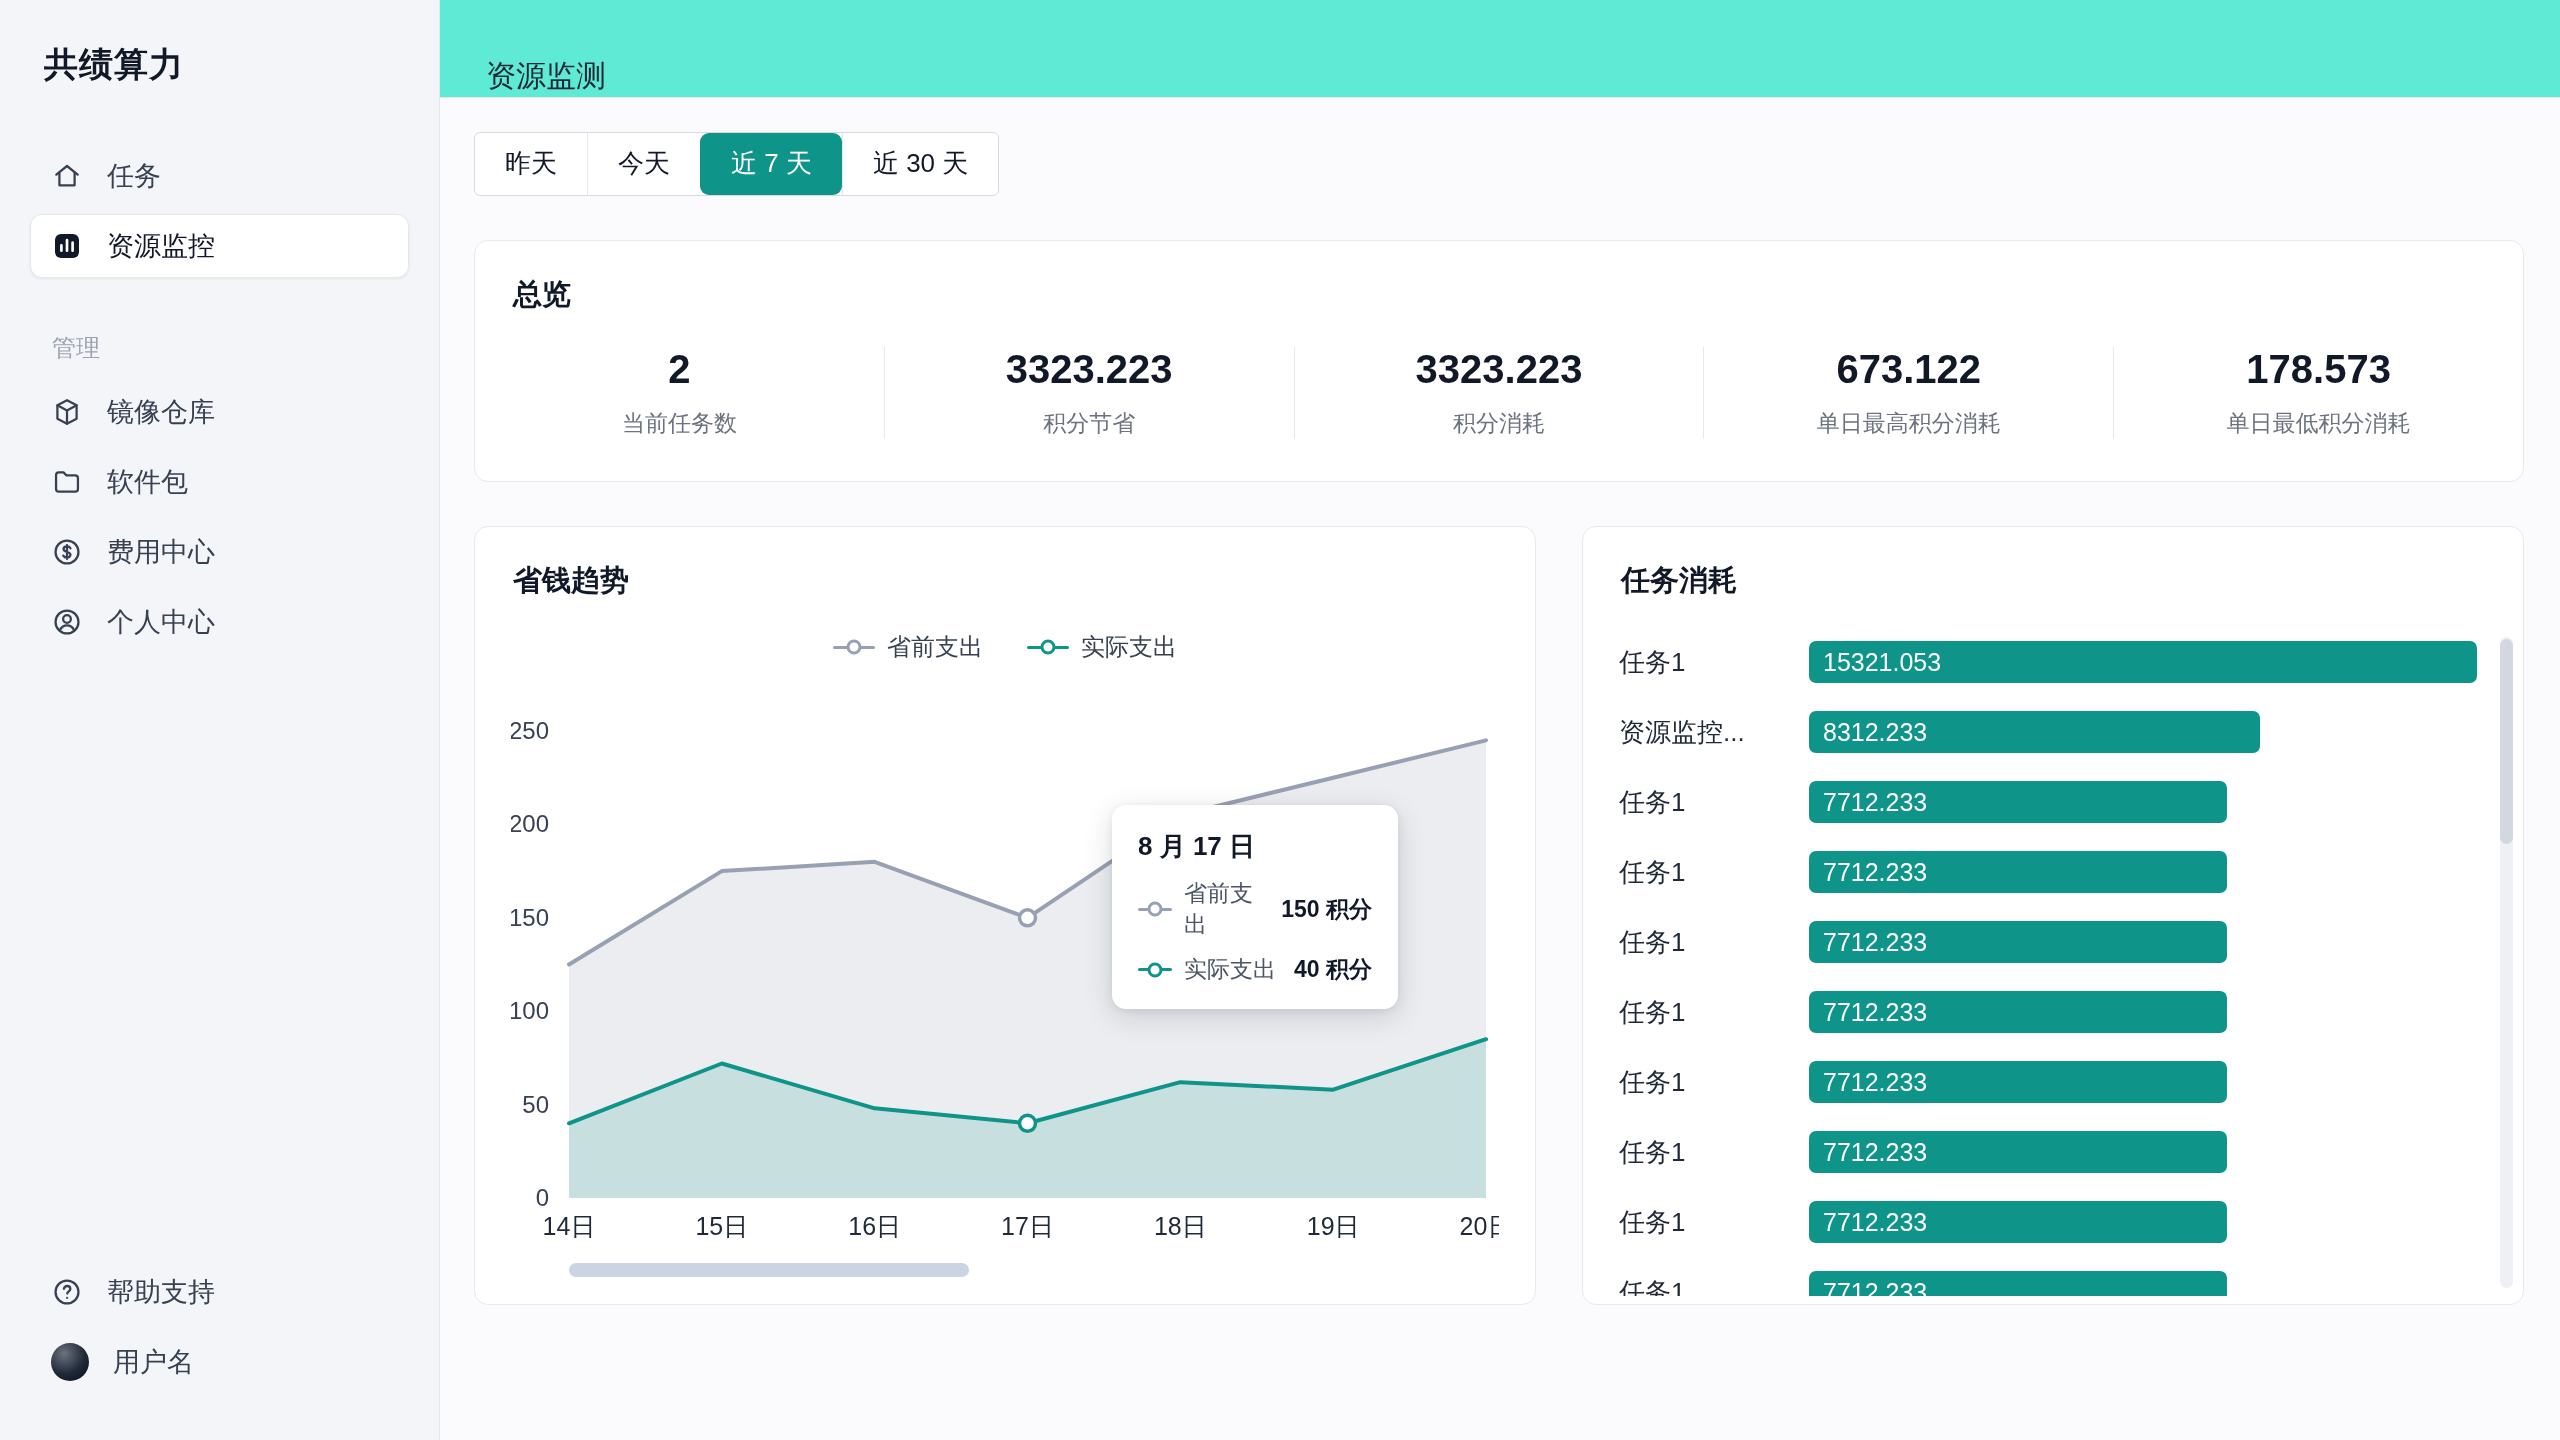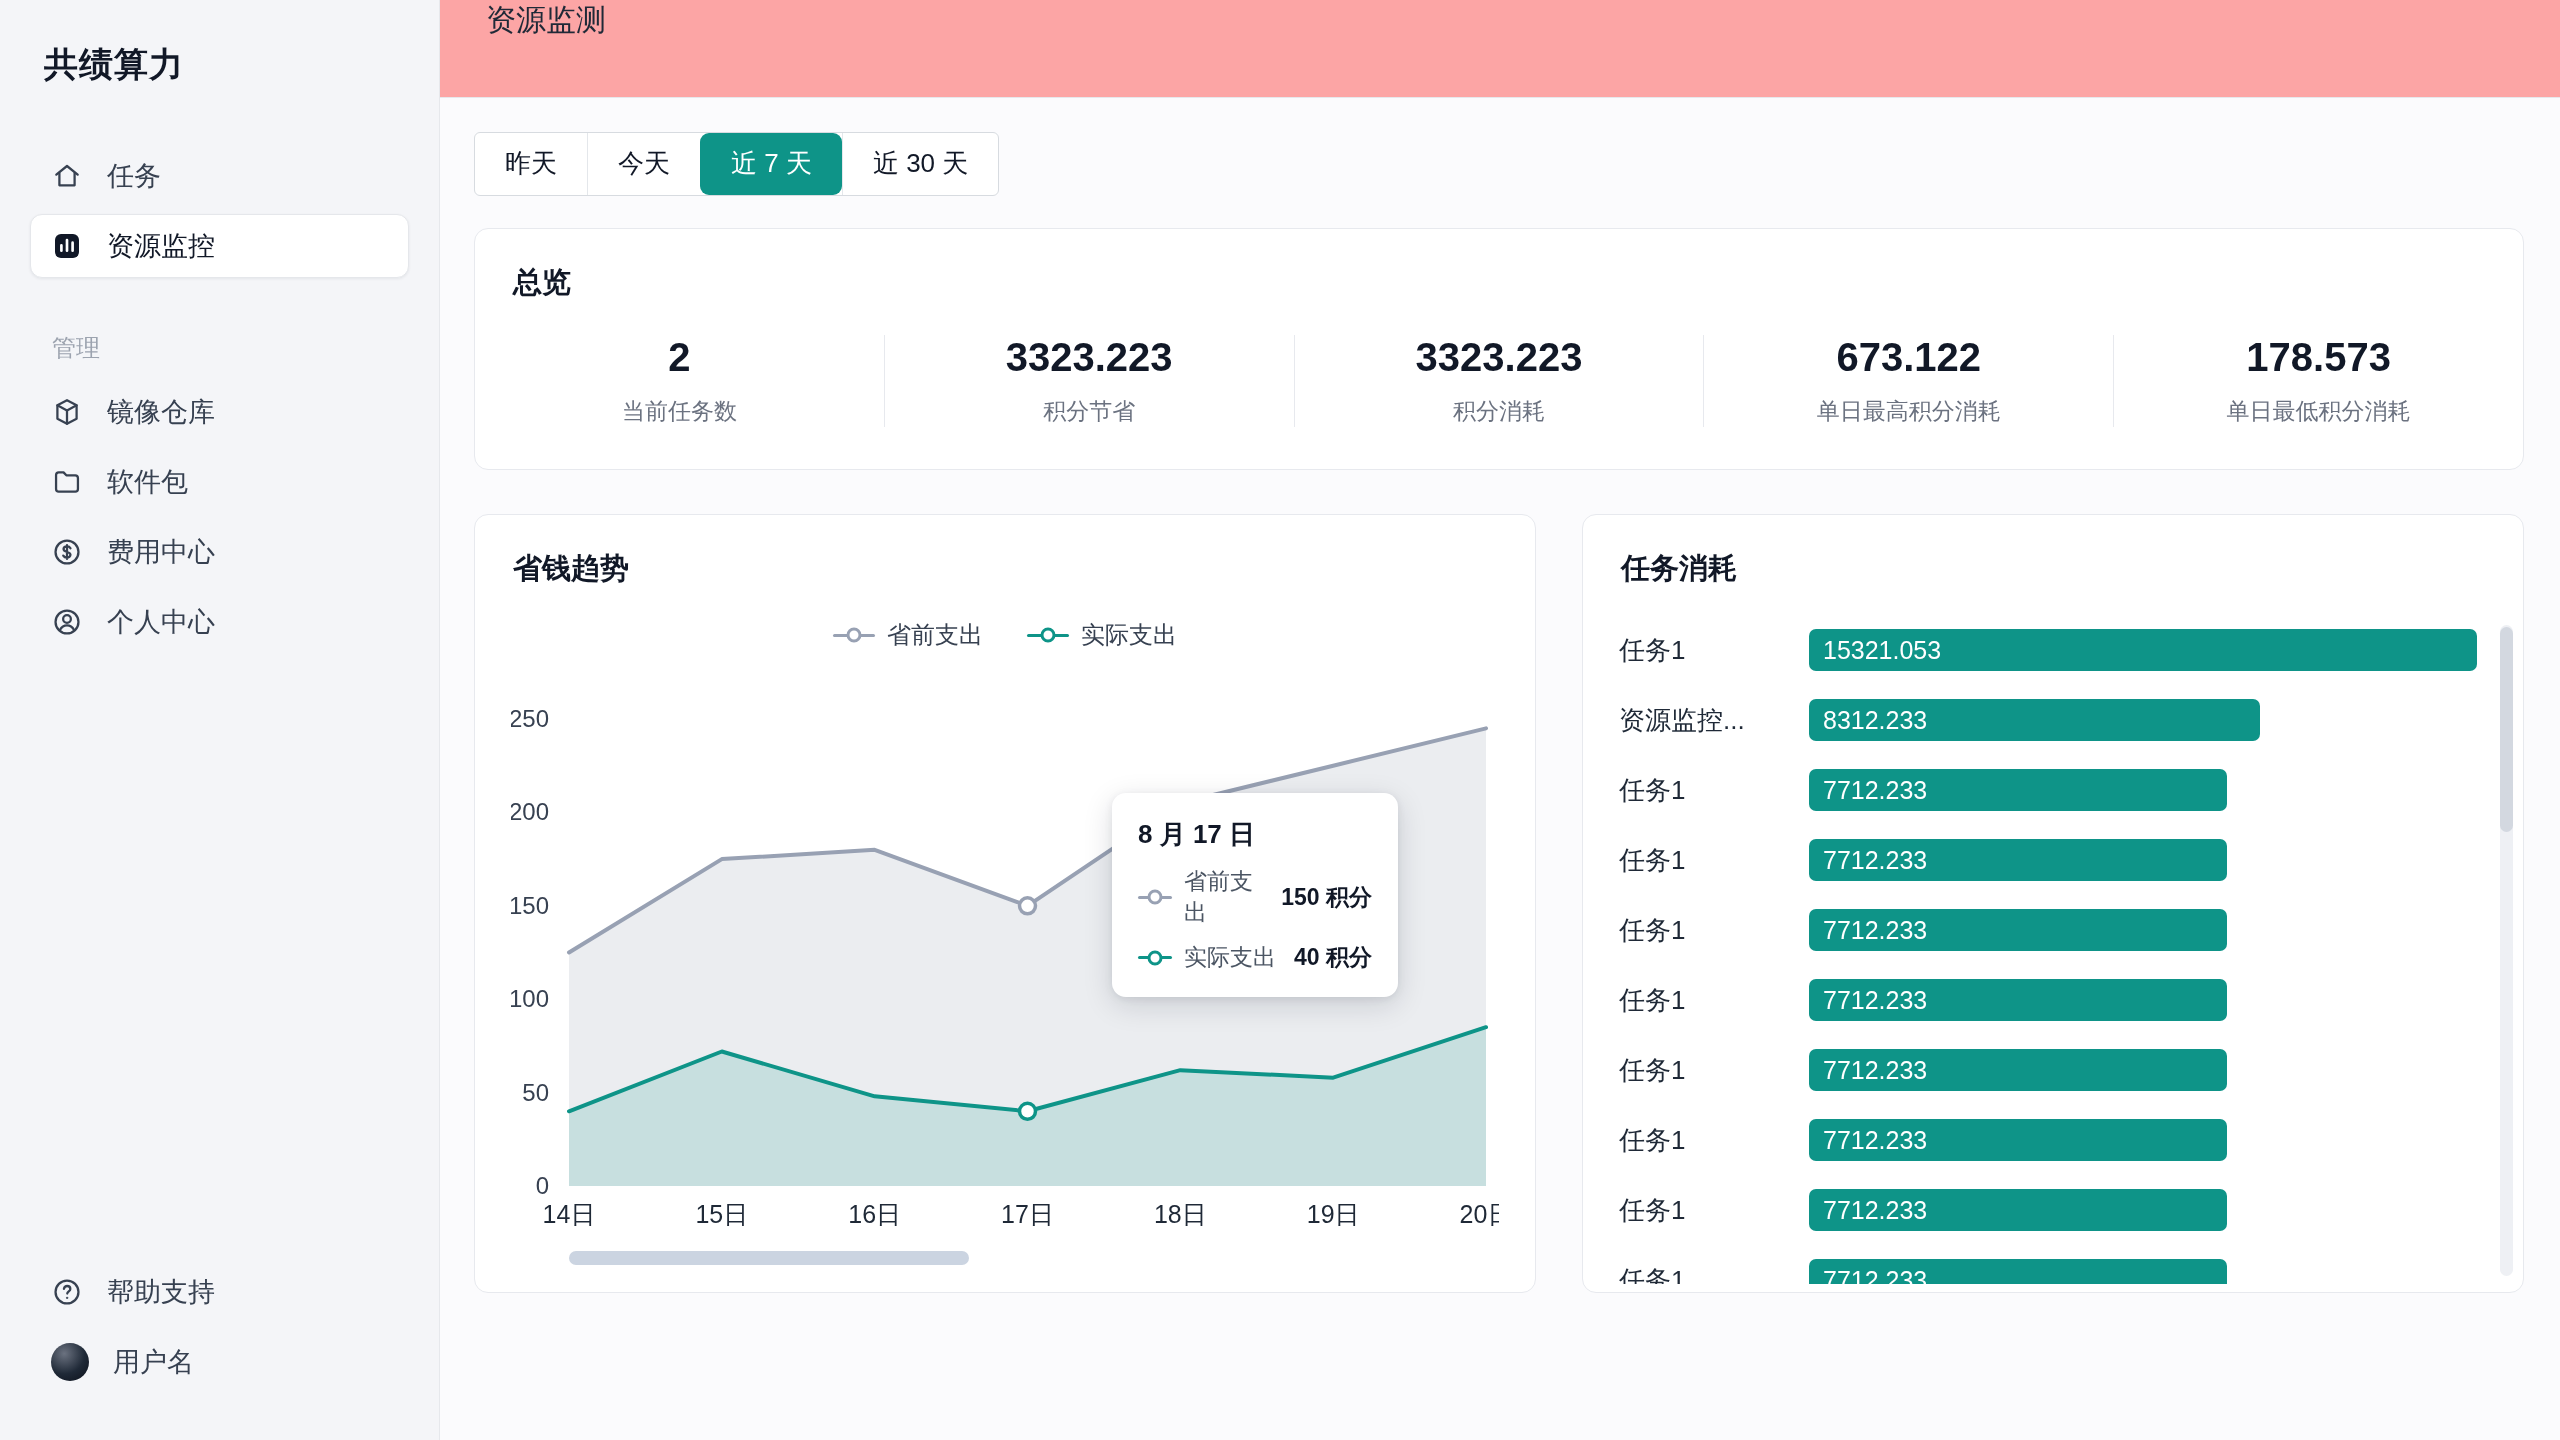--- a/index.html
+++ b/index.html
@@ -13,36 +13,36 @@
   .nav-item{display:flex;align-items:center;gap:24px;height:64px;padding:0 20px;border-radius:12px;font-size:27px;color:#374151;cursor:pointer;margin-bottom:6px;border:1px solid transparent}
   .nav-item.active{background:#fff;border:1px solid #e5e7eb;box-shadow:0 1px 3px rgba(16,24,40,.07);color:#111827;font-weight:500}
   .icon{width:32px;height:32px;display:inline-flex;flex:none}
   .icon svg{width:32px;height:32px}
   .section-label{font-size:24px;color:#9ca3af;margin:48px 0 16px 22px}
   .sidebar-footer{margin-top:auto}
   .avatar{width:38px;height:38px;border-radius:50%;flex:none;background:radial-gradient(circle at 35% 28%,#6b7280 0%,#1f2937 55%,#0b0f19 100%)}
 
   
   .main{flex:1;min-width:0;display:flex;flex-direction:column;background:#fbfbfd}
-  .topbar{height:98px;flex:none;background:#fca5a5;border-bottom:1px solid #e6e8ec;display:flex;align-items:flex-start;padding:0 46px}
+  .topbar{height:98px;flex:none;background:#5eead4;border-bottom:1px solid #e6e8ec;display:flex;align-items:flex-end;padding:0 46px}
   .page-title{font-size:30px;font-weight:500;color:#1f2937}
   .content{padding:34px 36px 0 34px}
 
   
   .tabs{display:inline-flex;background:#fff;border:1px solid #d7dbe0;border-radius:6px}
   .tab{height:62px;line-height:60px;padding:0 30px;font-size:26px;color:#111827;cursor:pointer;border-left:1px solid #e4e7eb;background:#fff}
   .tab:first-child{border-left:none;border-radius:9px 0 0 9px}
   .tab:last-child{border-radius:0 9px 9px 0}
   .tab.active{background:var(--accent);color:#fff;border-radius:9px;border-left-color:transparent;font-weight:500}
 
   
   .card{background:#fff;border:1px solid #e7e9ee;border-radius:14px}
   .card-title{font-size:29px;font-weight:700;color:#111827;padding:34px 38px 16px}
 
-  .overview-card{margin-top:32px;width:2050px}
+  .overview-card{margin-top:44px;width:2050px}
   .stats{display:flex;padding:16px 0 42px}
   .stat{flex:1;text-align:center}
   .stat + .stat{border-left:1px solid #e7e9ee}
   .stat-value{font-size:40px;font-weight:700;color:#111827}
   .stat-label{font-size:23px;color:#6b7280;margin-top:16px}
 
   .cards-row{display:flex;gap:46px;margin-top:44px}
   .trend-card{width:1062px;min-width:1062px;height:779px;position:relative}
   .tasks-card{flex:1;height:779px;position:relative;overflow:hidden}
 

